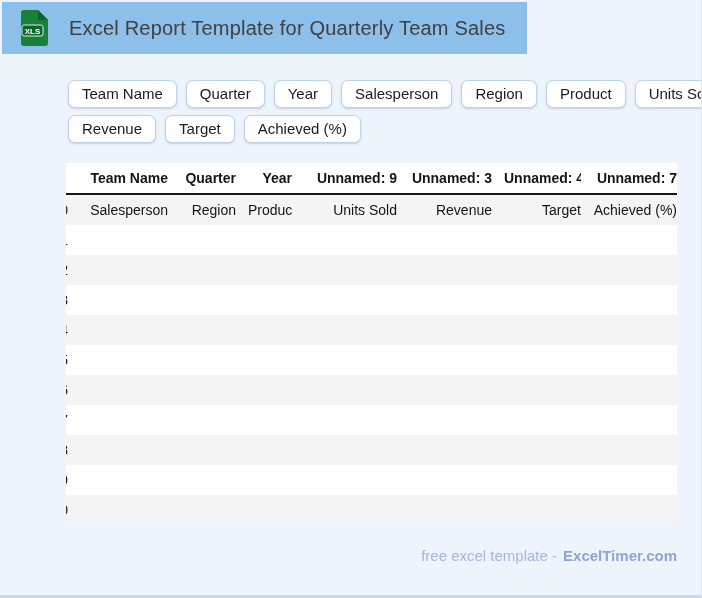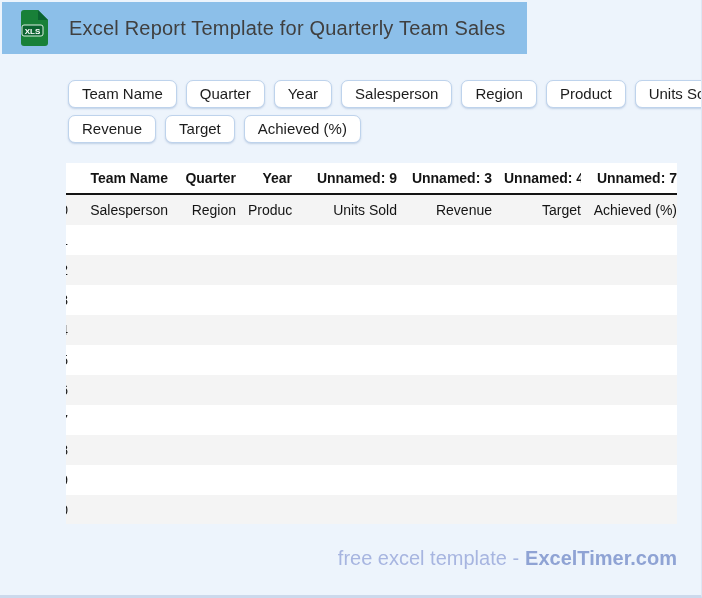--- a/index.html
+++ b/index.html
@@ -40,21 +40,21 @@
   col.c4{width:105px} col.c5{width:95px} col.c6{width:89px} col.c7{width:96px}
   th,td{
     padding:7px 0 7px 12px;text-align:right;line-height:16px;
     overflow:hidden;white-space:nowrap;
   }
   thead th{font-weight:bold;background:#ffffff;border-bottom:2px solid #141414;}
   tbody tr:nth-child(odd){background:var(--stripe,#f4f4f4);}
   tbody tr:nth-child(even){background:#ffffff;}
   
   .footer{
-    position:absolute;right:24px;top:547px;font-size:20px;
+    position:absolute;right:24px;top:547px;font-size:15px;
     color:var(--footer-text,#a7b5e0);white-space:nowrap;
   }
   .footer .brand{color:var(--footer-brand,#8fa3d4);font-weight:bold;margin-left:6px;cursor:pointer;}
 </style>
 </head>
 <body>
 
 <div class="page" style="--header-bg: #8cbfe9; --chip-border: #bed3ec; --stripe: #f4f4f4; --footer-text: #a7b5e0; --footer-brand: #8fa3d4;">
 
   <div class="topbar">

